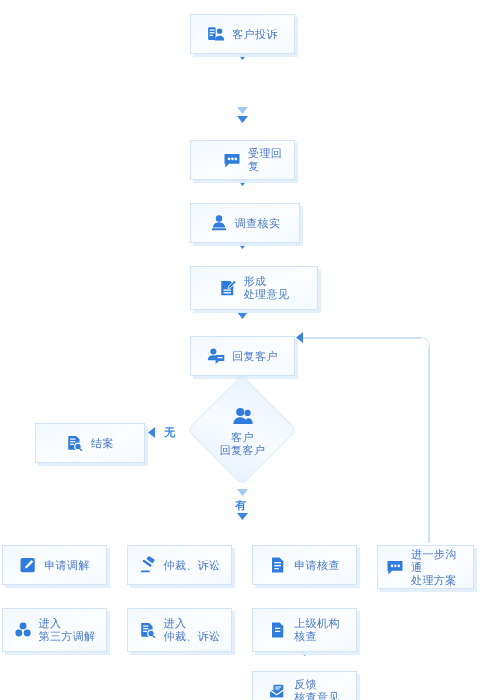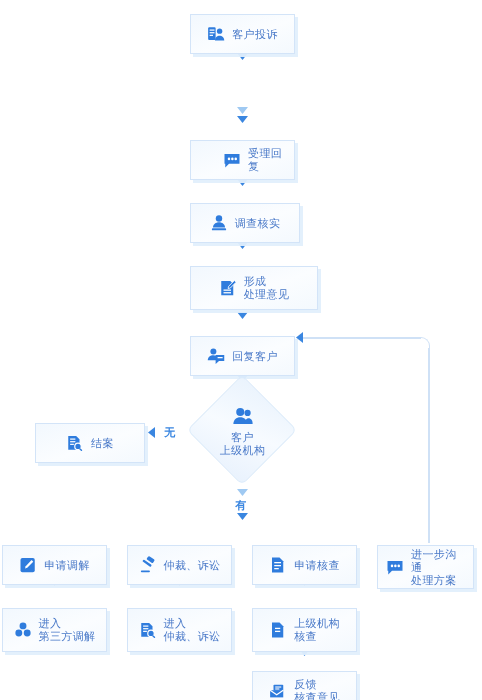--- a/index.html
+++ b/index.html
@@ -238,21 +238,21 @@
       <svg viewBox="0 0 24 24">
           <g fill="#2f7cdd">
         <circle cx="9" cy="6.5" r="4.4"></circle>
         <path d="M1.5 19.5c0-4.3 3.3-7.2 7.5-7.2s7.5 2.9 7.5 7.2z"></path>
         <circle cx="17" cy="7.5" r="3.4"></circle>
         <path d="M13.8 19.5c0-3.6 1.7-6.1 4.4-6.1 2.6 0 4.3 2.5 4.3 6.1z"></path>
       </g>
         </svg>
     </span>
     <span class="label">客户
-上级机构</span>
+回复客户</span>
   </div>
 
   <div class="node" style="left:35px;top:411px;width:110px;height:40px;">
     <span class="ico">
       <svg viewBox="0 0 24 24">
           <g fill="#2f7cdd">
         <path d="M3 2.5h10.5l4.5 4.5v14H3z"></path>
         <rect x="5.5" y="6" width="7" height="1.6" fill="#fff"></rect>
         <rect x="5.5" y="9.5" width="7" height="1.6" fill="#fff"></rect>
         <rect x="5.5" y="13" width="5" height="1.6" fill="#fff"></rect>

